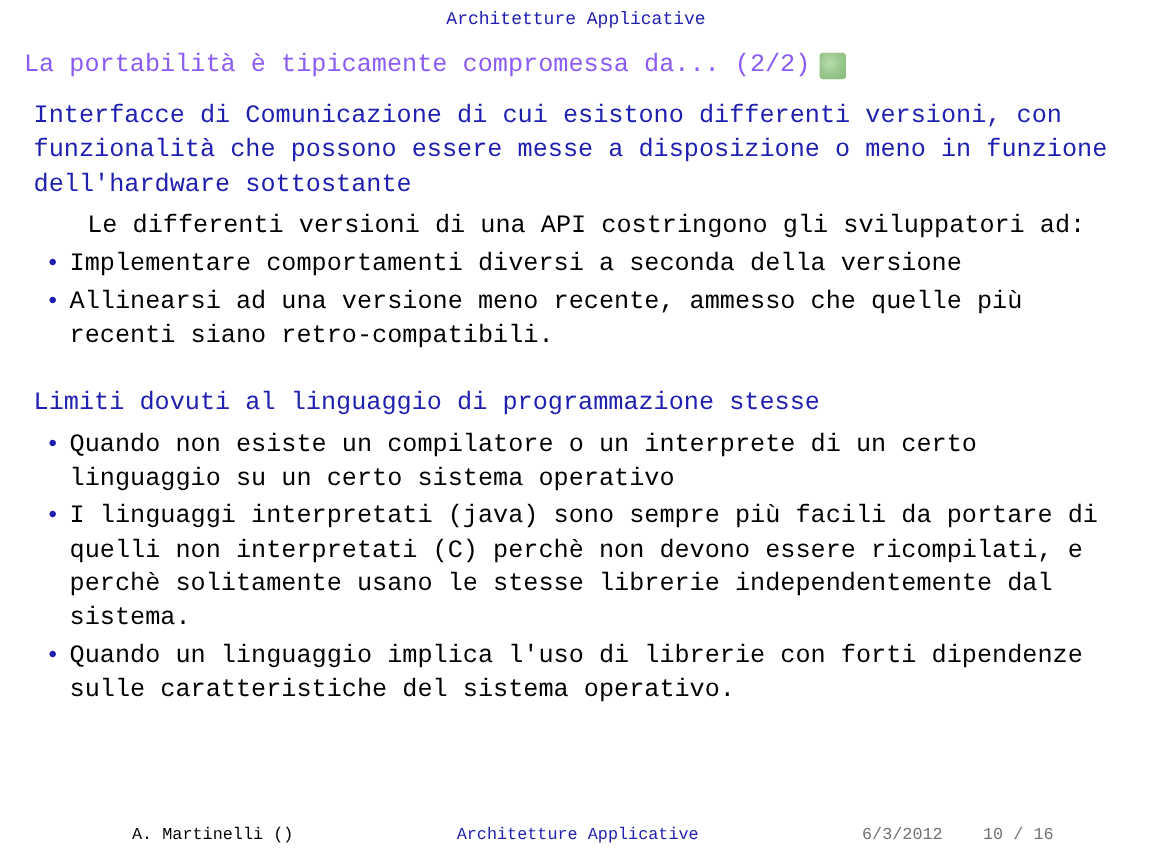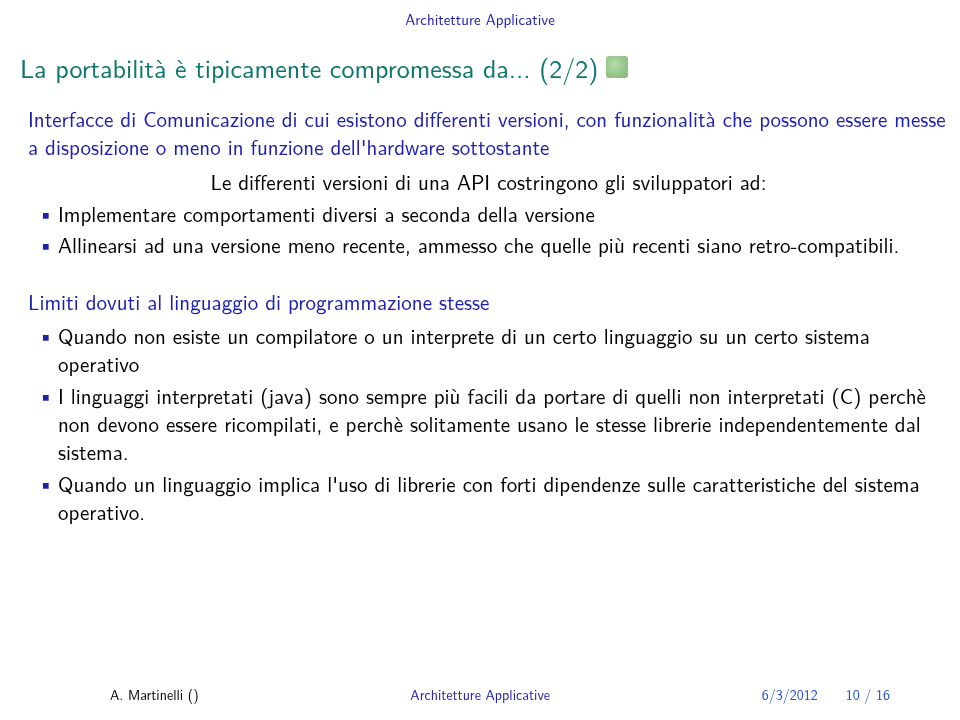--- a/index.html
+++ b/index.html
@@ -1,37 +1,37 @@
 <!DOCTYPE html>
 <html><head>
 <meta charset="utf-8">
 <style>
-  * { box-sizing: border-box; margin: 0; padding: 0; }
+  * { box-sizing: border-box; margin: 0; padding: 0; font-family: Liberation Mono, monospace; }
   html, body { width: 960px; height: 720px; }
   body {
     font-family: "Latin Modern Sans", "Computer Modern Sans", "Lucida Sans", "DejaVu Sans", sans-serif;
     background: #fff;
     color: #000;
     position: relative;
   }
   .header-section {
     text-align: center;
     padding-top: 8px;
     font-size: 15px;
     color: #2020b0;
   }
   .title-row {
     display: flex;
     align-items: center;
     padding: 18px 20px 8px 20px;
     gap: 8px;
   }
   .title-text {
-    color: #0f766e;
-    font-size: 26px;
+    color: #8b5cf6;
+    font-size: 21px;
     font-weight: normal;
   }
   .logo {
     width: 22px; height: 22px;
     background: radial-gradient(circle at 40% 40%, #9c8, #6a5 60%, #594 100%);
     border-radius: 3px;
     opacity: 0.7;
   }
   .content {
     padding: 10px 11px 0 28px;
@@ -62,29 +62,29 @@
     color: #2020b0;
     position: absolute;
     left: -20px;
     font-size: 20px;
     line-height: 1.35;
   }
   .spacer { height: 14px; }
   .footer {
     position: absolute;
     bottom: 16px;
-    left: 0; right: 0;
+    left: 0; right: 12px;
     display: flex;
     justify-content: space-between;
     padding: 0 70px 0 110px;
     font-size: 14px;
     color: #000;
   }
   .footer .center { color: #2020b0; }
-  .footer .right { color: #1d4ed8; }
+  .footer .right { color: #737373; }
 </style>
 </head>
 <body>
 
 <div class="header-section">Architetture Applicative</div>
 
 <div class="title-row">
   <span class="title-text">La portabilità è tipicamente compromessa da... (2/2)</span>
   <span class="logo"></span>
 </div>

